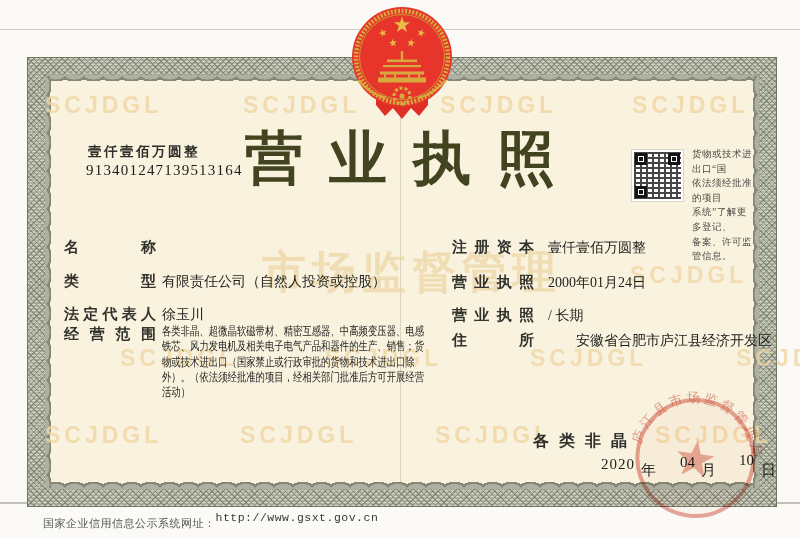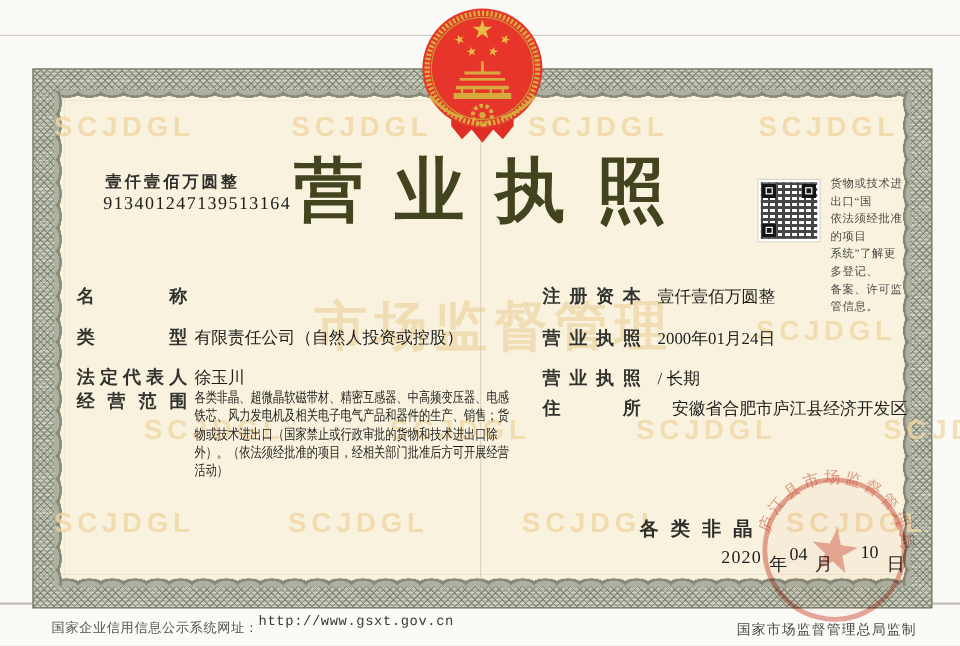--- a/index.html
+++ b/index.html
@@ -61,21 +61,21 @@
       color:#1d1d1b;transform:scaleX(0.78);transform-origin:0 0;white-space:normal;
       word-break:break-all;}
 
   
   .reg-label{position:absolute;left:533px;top:431px;font-size:16px;font-weight:600;
       letter-spacing:10px;color:#2e2e2a;white-space:nowrap;}
   .dateline{position:absolute;left:601px;top:452px;font-size:15px;color:#1d1d1b;white-space:nowrap;}
   .dateline span{display:inline-block;}
   .dp0{transform:translateY(3px);letter-spacing:1px;}
   .dp1{margin-left:6px;transform:translateY(9px);}
-  .dp2{margin-left:2px;transform:translateY(1px);}
+  .dp2{margin-left:24px;transform:translateY(1px);}
   .dp3{margin-left:6px;transform:translateY(9px);}
   .dp4{margin-left:23px;transform:translateY(-1px);}
   .dp5{margin-left:7px;transform:translateY(9px);}
 
   .seal{position:absolute;left:620px;top:386px;transform:rotate(8deg);mix-blend-mode:multiply;opacity:.9;}
 
   
   .foot-left{position:absolute;left:30px;top:516px;font-size:11px;color:#55544f;letter-spacing:.5px;padding-left:13px;}
   .foot-url{display:inline-block;transform:translateY(-6px);font-family:"Liberation Mono", monospace;
       font-size:11.5px;color:#3a3a36;letter-spacing:.5px;}
@@ -178,34 +178,33 @@
   <div class="flabel rt" style="left:452px;top:238px">注册资本</div>
   <div class="fvalue" style="left:548px;top:239px">壹仟壹佰万圆整</div>
 
   <div class="flabel rt" style="left:452px;top:273px">营业执照</div>
   <div class="fvalue" style="left:548px;top:274px">2000年01月24日</div>
 
   <div class="flabel rt" style="left:452px;top:306px">营业执照</div>
   <div class="fvalue" style="left:548px;top:307px">/ 长期</div>
 
   <div class="flabel rt" style="left:452px;top:331px">住所</div>
-  <div class="fvalue" style="left:560px;top:332px">安徽省合肥市庐江县经济开发区</div>
+  <div class="fvalue" style="left:576px;top:332px">安徽省合肥市庐江县经济开发区</div>
 
   <div class="reg-label">各类非晶</div>
   <div class="dateline">
     <span class="dp0">2020</span><span class="dp1">年</span><span class="dp2">04</span><span class="dp3">月</span><span class="dp4">10</span><span class="dp5">日</span>
   </div>
 
   <svg class="seal" width="150" height="150" viewBox="0 0 150 150">
     <circle cx="75" cy="72" r="58" fill="rgba(231,120,100,0.05)" stroke="rgba(203,64,46,0.5)" stroke-width="4"></circle>
     <use href="#star" transform="translate(75,74) scale(20)" fill="rgba(203,64,46,0.45)"></use>
     <path id="sealArc" d="M22,90 A56,56 0 1 1 128,90" fill="none"></path>
     <text font-size="13.5" letter-spacing="3" fill="rgba(203,64,46,0.55)" font-family="Liberation Serif, serif">
       <textPath href="#sealArc" startOffset="50%" text-anchor="middle">庐江县市场监督管理局</textPath>
     </text>
   </svg>
 
   <div class="foot-left">
     <span>国家企业信用信息公示系统网址：</span><span class="foot-url">http://www.gsxt.gov.cn</span>
   </div>
-  <div class="foot-right">国家市场监督管理总局监制</div>
 
 </div>
 
 </body></html>

